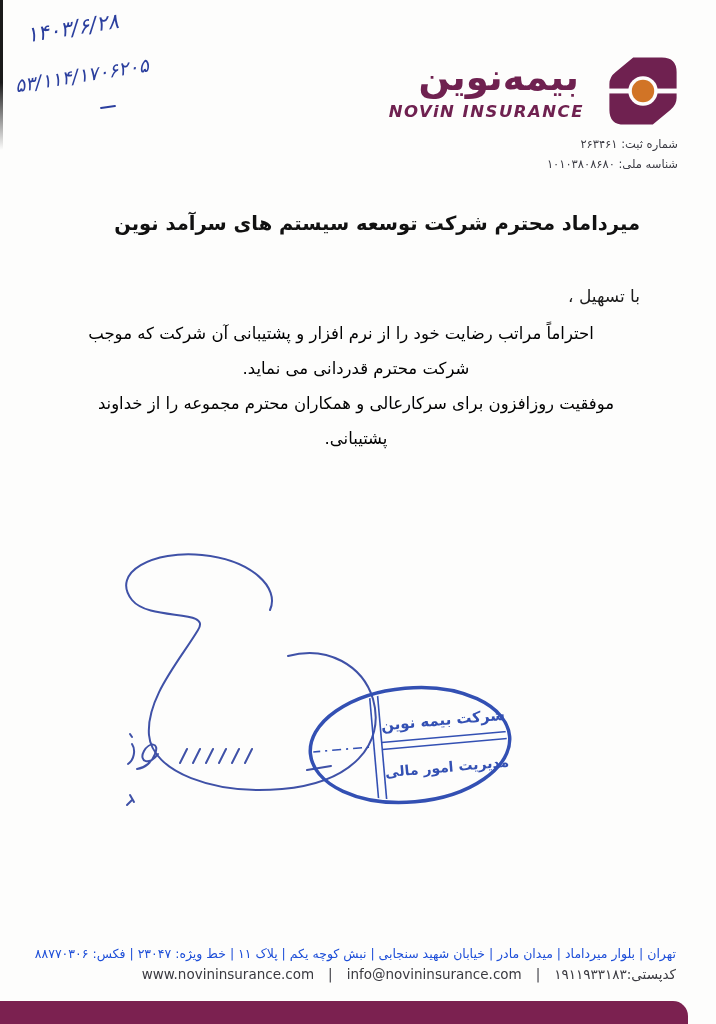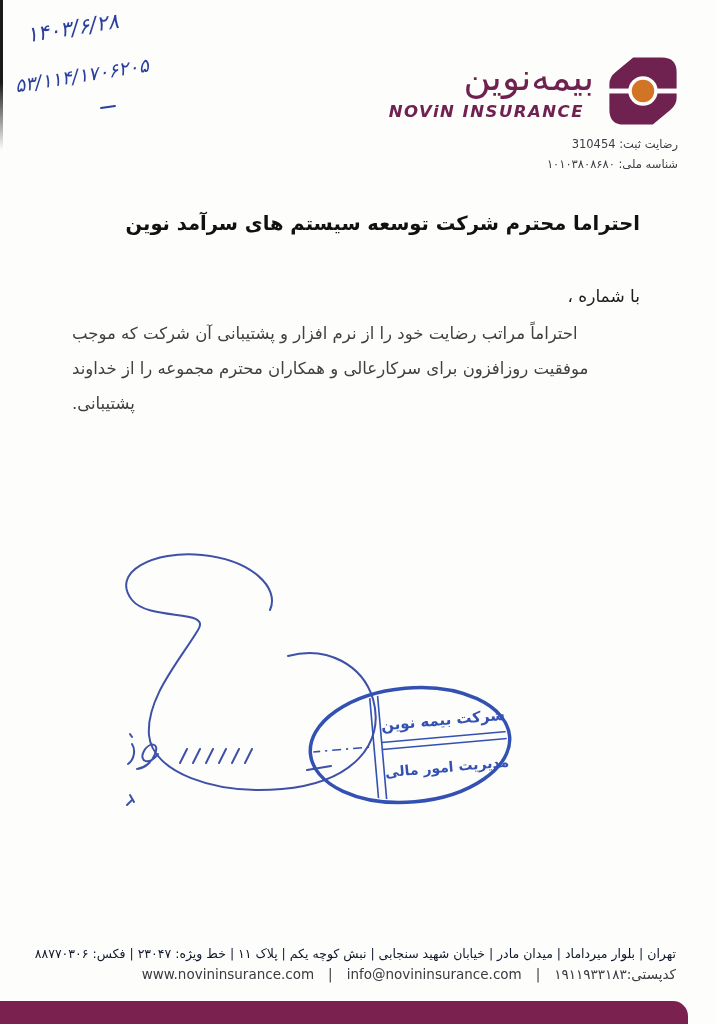--- a/index.html
+++ b/index.html
@@ -15,54 +15,54 @@
   
   .handwriting{position:absolute;color:#2b3f9e;font-style:italic;
     font-size:21px;letter-spacing:2px;direction:ltr;white-space:nowrap;}
   .hw-date{left:26px;top:16px;transform:rotate(-9deg);}
   .hw-ref{left:14px;top:64px;transform:rotate(-9deg);font-size:19px;}
   .hw-dash{position:absolute;left:100px;top:106px;width:16px;height:2px;
     background:#2b3f9e;transform:rotate(-8deg);border-radius:2px;}
 
   
   .logo-mark{position:absolute;right:34px;top:56px;width:78px;height:70px;}
-  .brand-fa{position:absolute;right:122px;top:56px;width:330px;
-    text-align:right;direction:rtl;color:#6f2150;font-weight:normal;
+  .brand-fa{position:absolute;right:137px;top:56px;width:330px;
+    text-align:right;direction:rtl;color:#6f2150;font-weight:bold;
     font-size:37px;line-height:44px;letter-spacing:0;}
   .brand-en{position:absolute;right:132px;top:102px;width:330px;
     text-align:right;color:#6f2150;font-weight:bold;font-style:italic;
     font-size:16.5px;letter-spacing:1.5px;}
   .reg-block{position:absolute;right:38px;top:134px;direction:rtl;
     text-align:right;font-size:11.5px;line-height:20px;color:#3c3c44;}
 
   
   .recipient{position:absolute;right:76px;left:60px;top:212px;direction:rtl;
     text-align:right;font-weight:bold;font-size:19.5px;color:#111;}
   .salutation{position:absolute;right:76px;top:286px;direction:rtl;
     font-size:17px;color:#1c1c1c;}
   .body-text{position:absolute;right:76px;left:72px;top:316px;direction:rtl;
-    text-align:left;font-size:16.5px;line-height:35px;color:#404040;}
+    text-align:center;font-size:16.5px;line-height:35px;color:#000000;}
   .body-line.indent{padding-right:30px;}
 
   
   .sig-block{position:absolute;left:142px;top:598px;width:165px;
     text-align:center;direction:rtl;font-weight:bold;font-size:17.5px;
     line-height:35px;color:#111;}
   .signature-svg{position:absolute;left:102px;top:548px;width:300px;
     height:260px;pointer-events:none;}
 
   
   .stamp{position:absolute;left:303px;top:683px;width:214px;height:124px;
     transform:rotate(-5deg);}
   .stamp svg text{font-family:"DejaVu Sans",sans-serif;font-weight:bold;
     fill:#3350b3;}
 
   
   .footer-line1{position:absolute;right:40px;left:40px;top:946px;
-    direction:rtl;text-align:right;font-size:12.5px;color:#0f172a;
+    direction:rtl;text-align:right;font-size:12.5px;color:#1d4ed8;
     white-space:nowrap;}
   .footer-line2{position:absolute;right:40px;top:966px;direction:ltr;
     display:flex;gap:14px;font-size:13.5px;color:#3a3a40;align-items:center;}
   .footer-line2 .postal{direction:rtl;text-align:right;}
   .bottom-bar{position:absolute;left:0;bottom:0;width:688px;height:23px;
     background:#7b2150;border-top-right-radius:15px;}
 </style>
 </head>
 <body>
 
@@ -79,33 +79,34 @@
              Q 2,98 2,77 L 2,40 Q 2,30 11,23 Z" fill="#6f2150"></path>
     <rect x="0" y="46.5" width="100" height="7" fill="#fdfdfc"></rect>
     <circle cx="50" cy="50" r="21" fill="#fdfdfc"></circle>
     <circle cx="50" cy="50" r="16" fill="#d17426"></circle>
   </svg>
   <div class="brand-fa">بیمه‌نوین</div>
   <div class="brand-en">NOViN INSURANCE</div>
 
   <div class="reg-block">
     <div>
-      <span>رضایت ثبت:</span>
-      <span>310454</span>
+      <span>شماره ثبت:</span>
+      <span>۲۶۳۴۶۱</span>
     </div>
     <div>
       <span>شناسه ملی:</span>
       <span>۱۰۱۰۳۸۰۸۶۸۰</span>
     </div>
   </div>
 
-  <div class="recipient">احتراما محترم شرکت توسعه سیستم های سرآمد نوین</div>
-  <div class="salutation">با شماره ،</div>
+  <div class="recipient">میرداماد محترم شرکت توسعه سیستم های سرآمد نوین</div>
+  <div class="salutation">با تسهیل ،</div>
   <div class="body-text">
     <div class="body-line indent">احتراماً مراتب رضایت خود را از نرم افزار و پشتیبانی آن شرکت که موجب</div>
+    <div class="body-line">شرکت محترم قدردانی می نماید.</div>
     <div class="body-line">موفقیت روزافزون برای سرکارعالی و همکاران محترم مجموعه را از خداوند پشتیبانی.</div>
   </div>
 
 
   <svg class="signature-svg" viewBox="0 0 300 260">
     <g fill="none" stroke="#2b3f9e" stroke-width="2" stroke-linecap="round" opacity="0.9">
       <path d="M 168,62 C 178,40 150,12 100,7 C 52,2 8,24 30,52 C 48,74 110,60 96,82
                C 78,112 44,150 47,187 C 50,224 112,247 180,241 C 250,235 284,196 271,151
                C 261,118 226,97 186,108"></path>
       <path d="M 78,215 l 7,-14 M 91,215 l 7,-14 M 104,215 l 7,-14 M 117,215 l 7,-14

